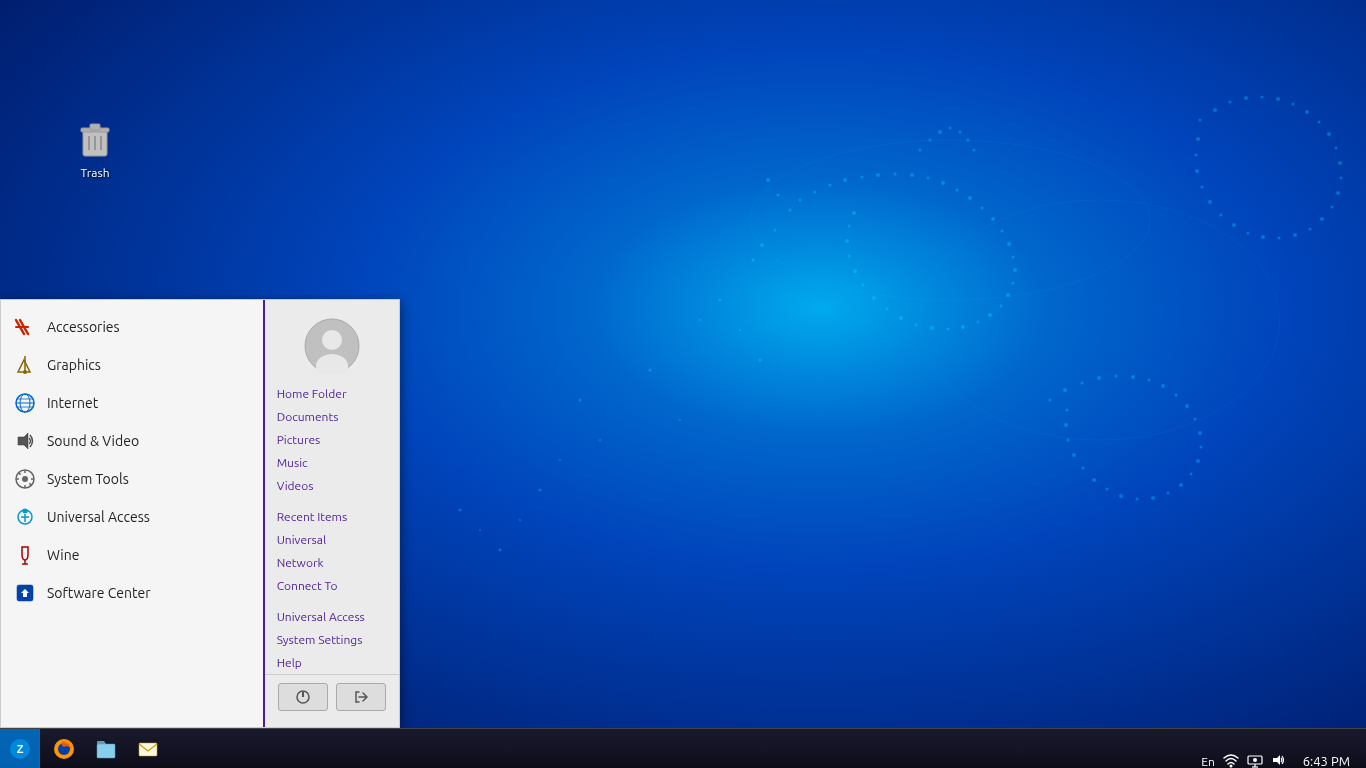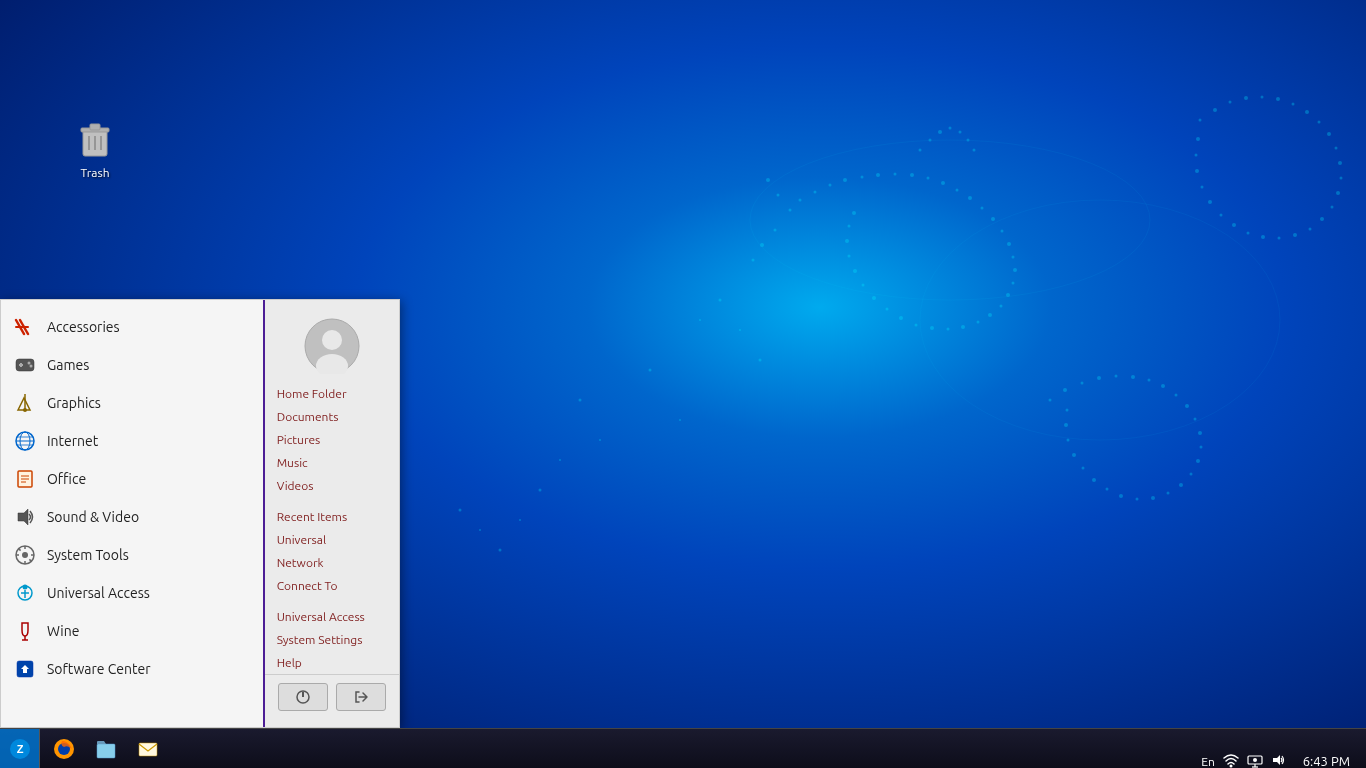--- a/index.html
+++ b/index.html
@@ -109,21 +109,21 @@
     }
 
     .avatar-circle {
       width: 56px;
       height: 56px;
     }
 
     .menu-right-item {
       padding: 5px 12px;
       font-size: 12px;
-      color: #7f1d1d;
+      color: #4c1d95;
       cursor: pointer;
     }
 
     .menu-right-separator {
       height: 8px;
     }
 
     .menu-right-buttons {
       display: flex;
       justify-content: center;
@@ -377,32 +377,20 @@
         <span class="menu-icon">
           <svg class="svg-icon" viewBox="0 0 22 22" xmlns="http://www.w3.org/2000/svg">
             <line x1="2" y1="4" x2="10" y2="18" stroke="#cc2200" stroke-width="2.5" stroke-linecap="round"></line>
             <line x1="6" y1="4" x2="14" y2="18" stroke="#cc2200" stroke-width="2.5" stroke-linecap="round"></line>
             <line x1="2" y1="11" x2="14" y2="11" stroke="#cc2200" stroke-width="2" stroke-linecap="round"></line>
           </svg>
         </span>
         <span class="menu-label">Accessories</span>
       </div>
 
-      <div class="menu-item">
-        <span class="menu-icon">
-          <svg class="svg-icon" viewBox="0 0 22 22" xmlns="http://www.w3.org/2000/svg">
-            <rect x="2" y="5" width="18" height="12" rx="3" fill="#555" stroke="#333" stroke-width="0.5"></rect>
-            <rect x="6" y="9" width="2" height="4" fill="#aaa"></rect>
-            <rect x="5" y="10" width="4" height="2" fill="#aaa"></rect>
-            <circle cx="15" cy="9" r="1.5" fill="#aaa"></circle>
-            <circle cx="17" cy="12" r="1.5" fill="#aaa"></circle>
-          </svg>
-        </span>
-        <span class="menu-label">Games</span>
-      </div>
 
       <div class="menu-item">
         <span class="menu-icon">
           <svg class="svg-icon" viewBox="0 0 22 22" xmlns="http://www.w3.org/2000/svg">
             <path d="M4 18 L10 6 L16 18 Z" fill="none" stroke="#886600" stroke-width="1.5"></path>
             <line x1="11" y1="2" x2="11" y2="18" stroke="#886600" stroke-width="1.5"></line>
             <circle cx="11" cy="18" r="2" fill="#886600"></circle>
           </svg>
         </span>
         <span class="menu-label">Graphics</span>
@@ -414,31 +402,20 @@
             <circle cx="11" cy="11" r="9" fill="none" stroke="#0066cc" stroke-width="1.5"></circle>
             <ellipse cx="11" cy="11" rx="5" ry="9" fill="none" stroke="#0066cc" stroke-width="1"></ellipse>
             <line x1="2" y1="11" x2="20" y2="11" stroke="#0066cc" stroke-width="1"></line>
             <line x1="3" y1="7" x2="19" y2="7" stroke="#0066cc" stroke-width="0.8"></line>
             <line x1="3" y1="15" x2="19" y2="15" stroke="#0066cc" stroke-width="0.8"></line>
           </svg>
         </span>
         <span class="menu-label">Internet</span>
       </div>
 
-      <div class="menu-item">
-        <span class="menu-icon">
-          <svg class="svg-icon" viewBox="0 0 22 22" xmlns="http://www.w3.org/2000/svg">
-            <rect x="4" y="3" width="14" height="16" rx="1" fill="#fff3e0" stroke="#cc4400" stroke-width="1.5"></rect>
-            <line x1="7" y1="8" x2="15" y2="8" stroke="#cc4400" stroke-width="1"></line>
-            <line x1="7" y1="11" x2="15" y2="11" stroke="#cc4400" stroke-width="1"></line>
-            <line x1="7" y1="14" x2="12" y2="14" stroke="#cc4400" stroke-width="1"></line>
-          </svg>
-        </span>
-        <span class="menu-label">Office</span>
-      </div>
 
       <div class="menu-item">
         <span class="menu-icon">
           <svg class="svg-icon" viewBox="0 0 22 22" xmlns="http://www.w3.org/2000/svg">
             <polygon points="4,7 10,7 14,3 14,19 10,15 4,15" fill="#555" stroke="#333" stroke-width="0.5"></polygon>
             <path d="M15 8 Q18 11 15 14" fill="none" stroke="#555" stroke-width="1.5"></path>
             <path d="M16 5 Q21 11 16 17" fill="none" stroke="#555" stroke-width="1.5"></path>
           </svg>
         </span>
         <span class="menu-label">Sound &amp; Video</span>

